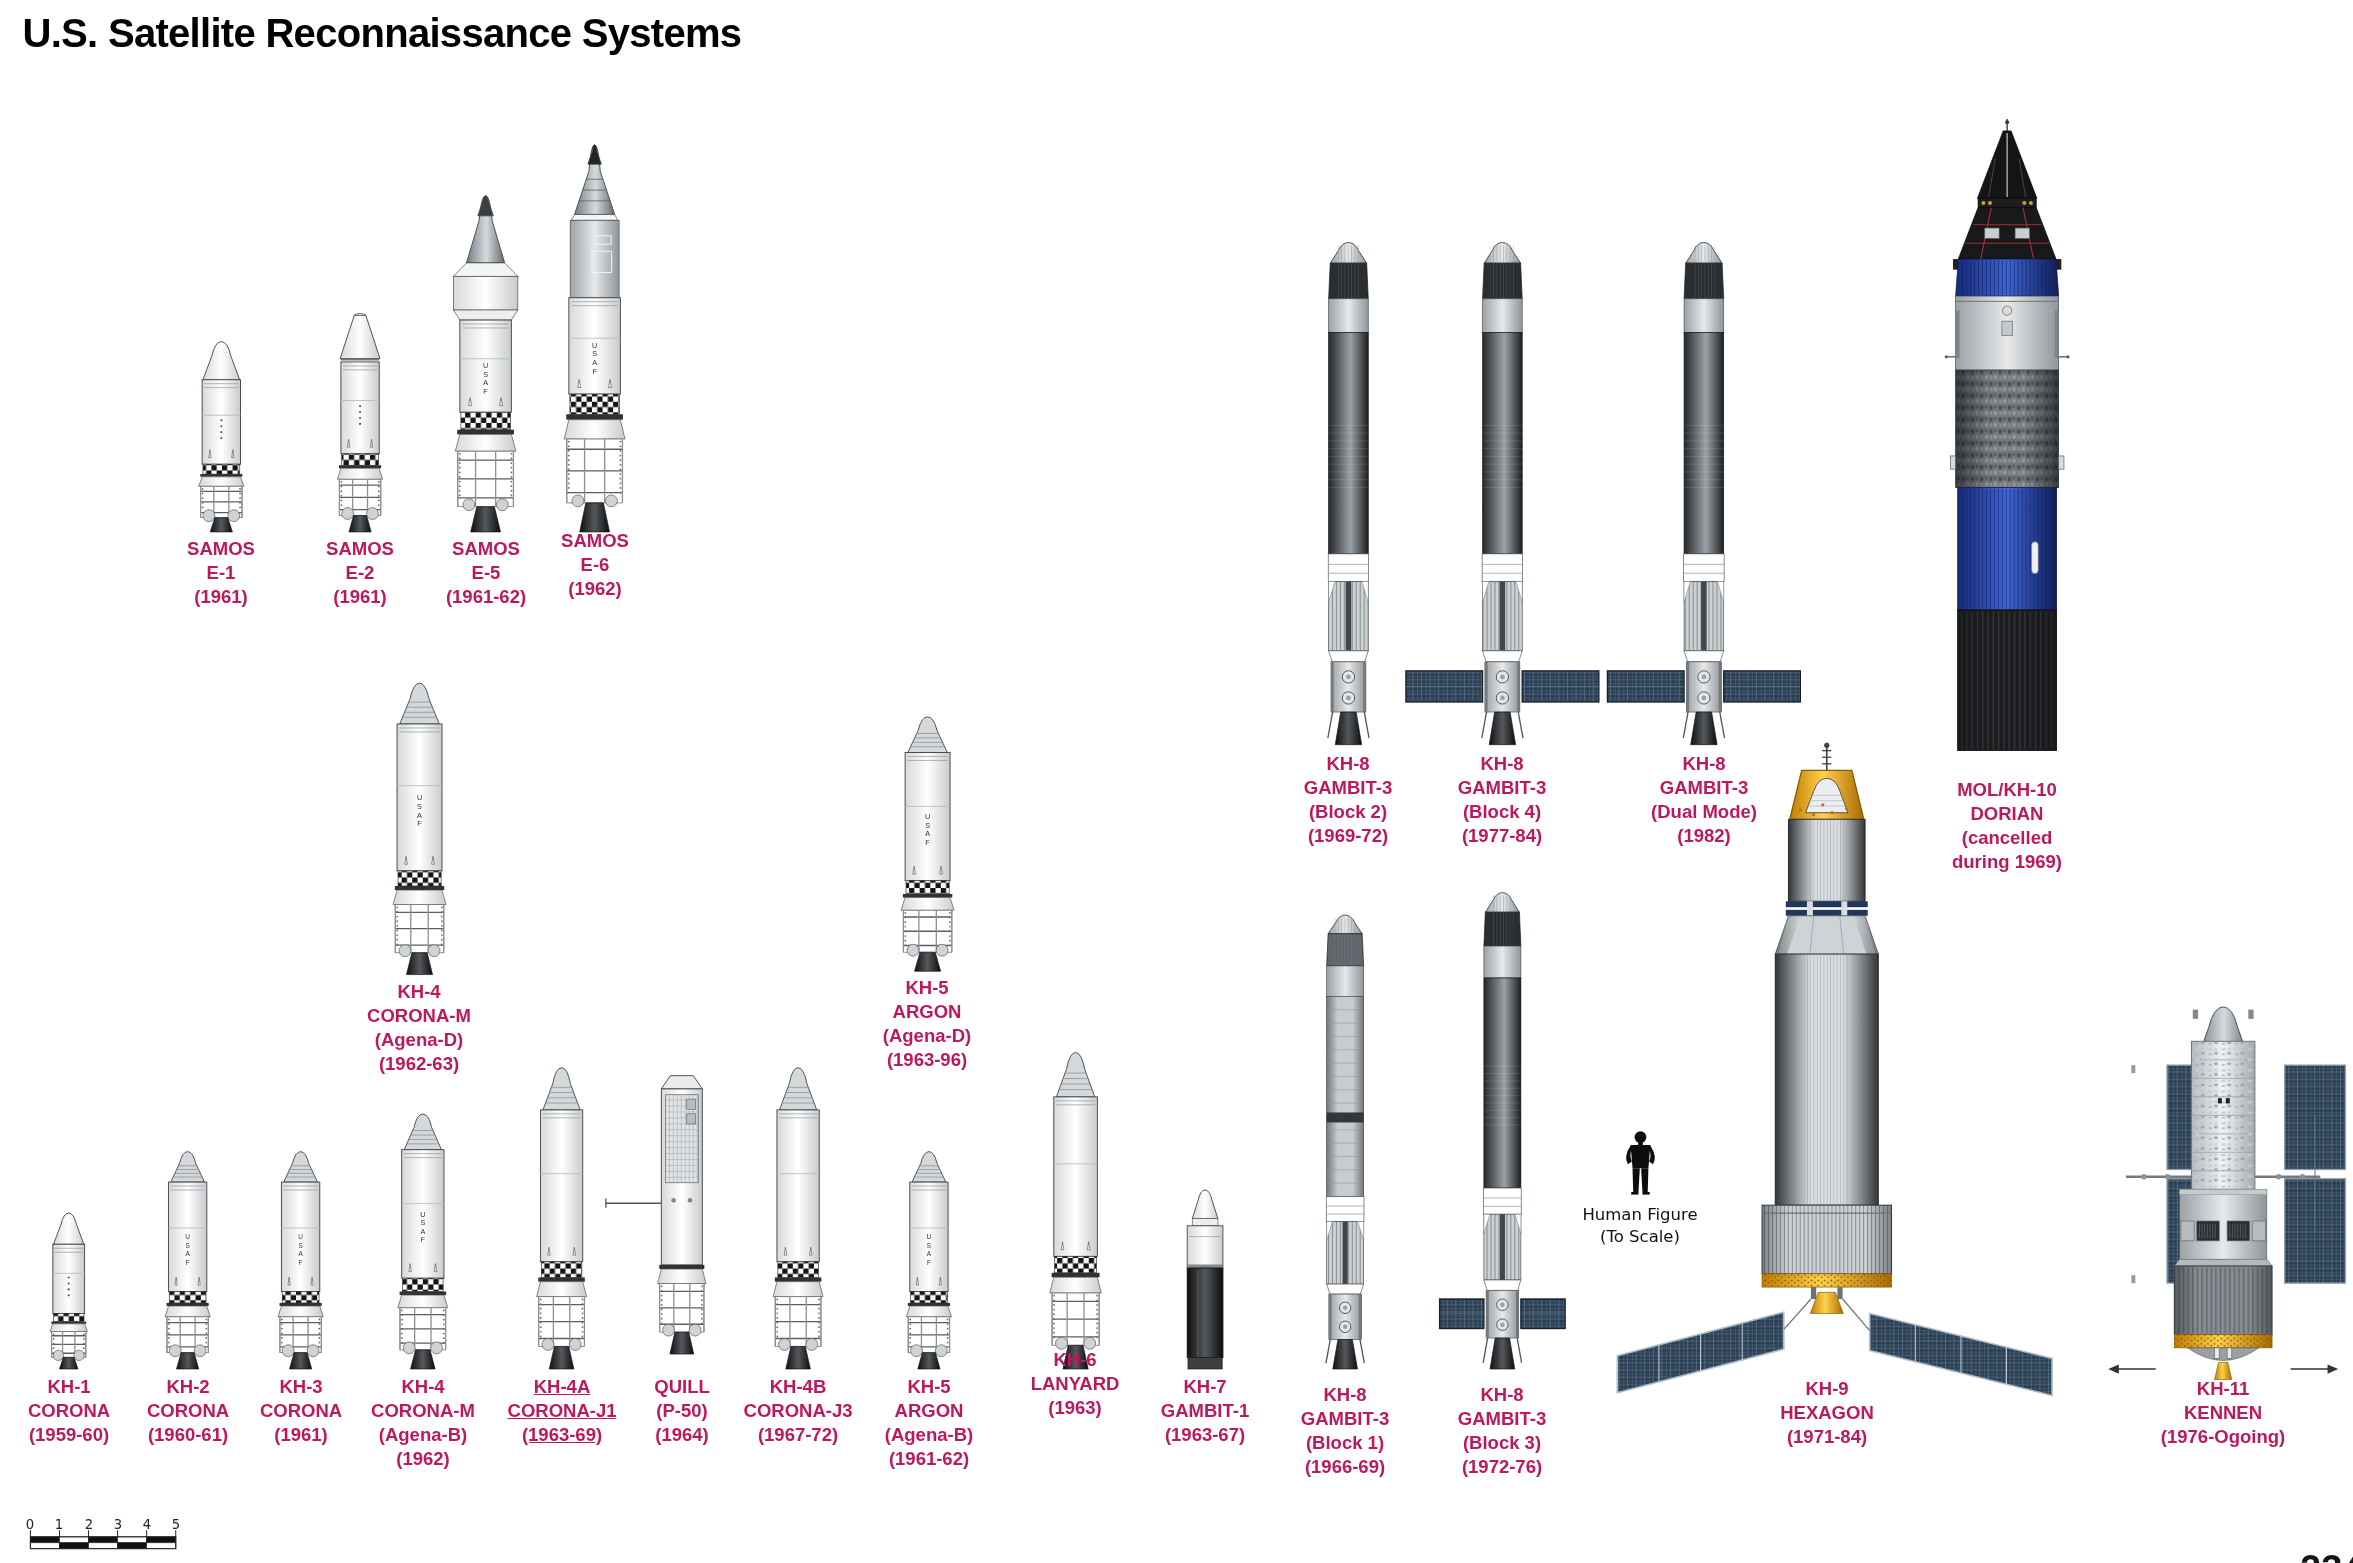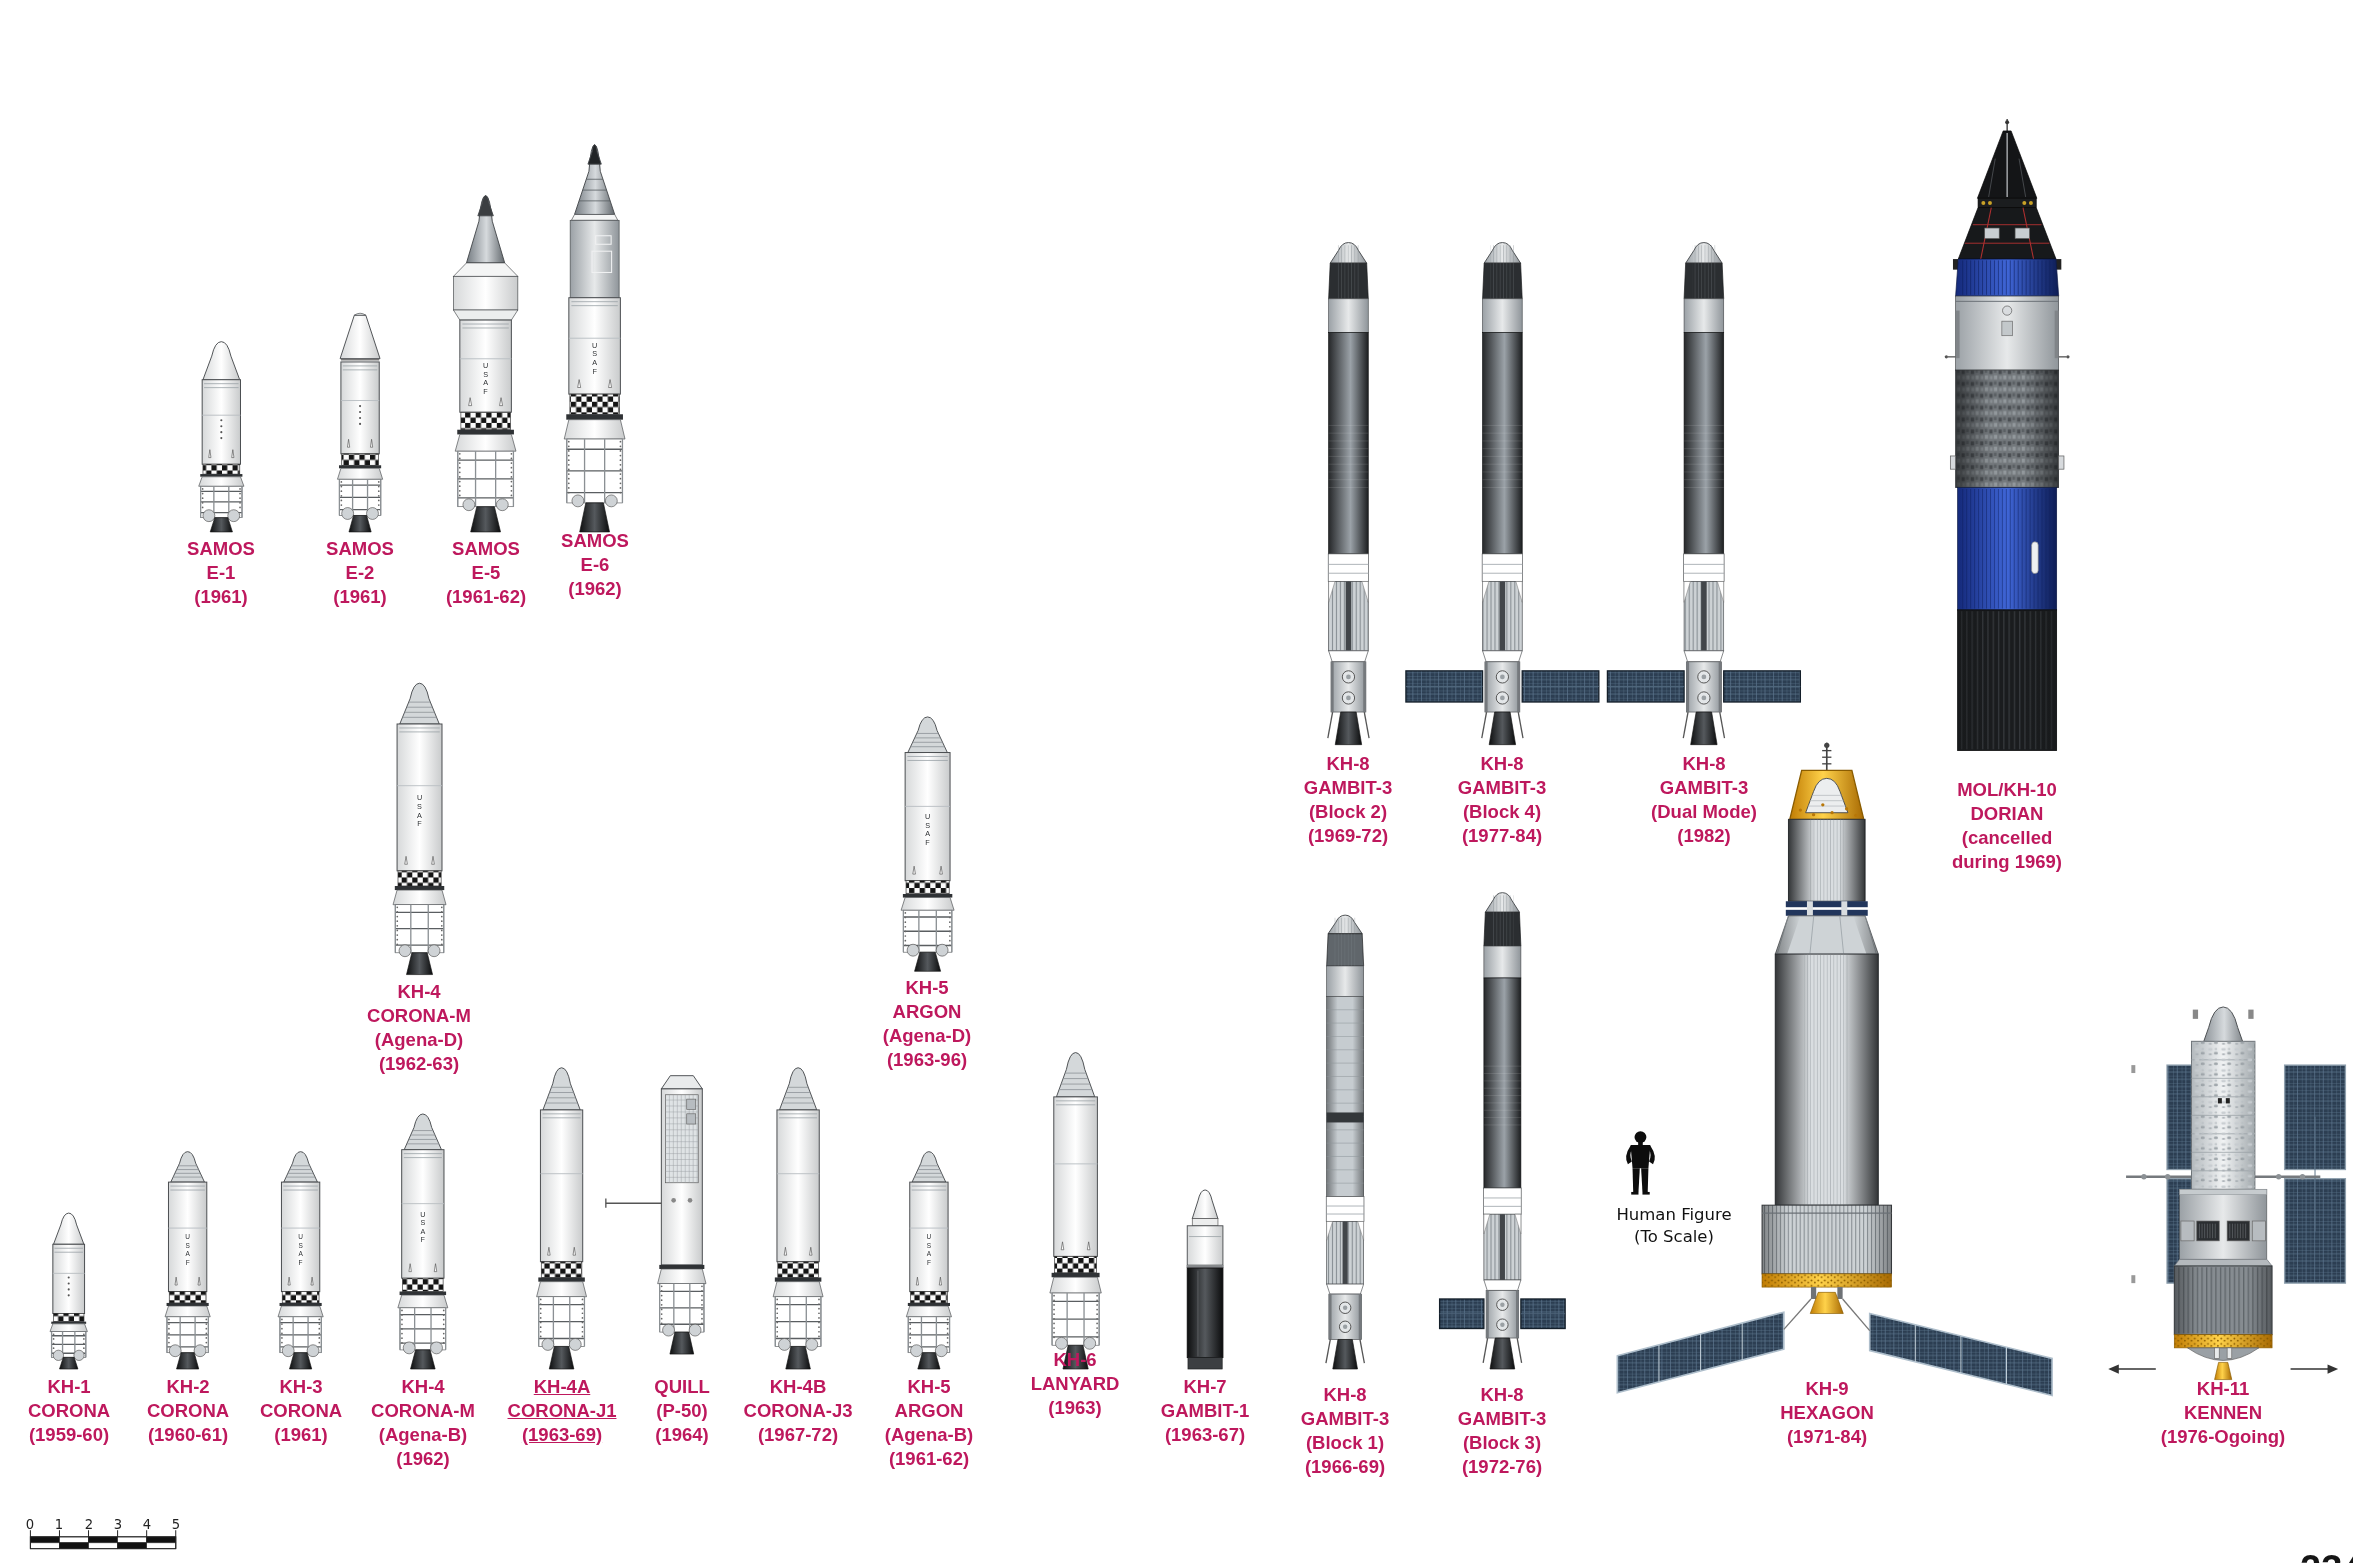--- a/index.html
+++ b/index.html
@@ -3,29 +3,30 @@
 <meta charset="utf-8">
 <style>
   html,body{margin:0;padding:0;background:#fff;}
   #canvas{position:relative;width:2354px;height:1564px;background:#ffffff;overflow:hidden;
           font-family:"Liberation Sans",sans-serif;}
   #title{position:absolute;left:22.5px;top:10.6px;font:bold 40px/44px "Liberation Sans",sans-serif;
          letter-spacing:-0.7px;color:#000;}
   #drawing{position:absolute;left:0;top:0;}
   .label{position:absolute;width:238px;margin-left:-119px;text-align:center;
          font:bold 18.5px/24px "Liberation Sans",sans-serif;color:#be185d;}
-  .label.regular{font:16.5px/22px "DejaVu Sans",sans-serif;color:#111;padding-left:34px;}
+  .label.regular{font:16.5px/22px "DejaVu Sans",sans-serif;color:#111;}
   .num{position:absolute;transform:translateX(-50%);font:13.2px "DejaVu Sans",sans-serif;color:#222;}
   #meters-label{position:absolute;font:12.6px "DejaVu Sans",sans-serif;color:#222;margin-top:24px;}
   #page-fragment{position:absolute;font:bold 38px "Liberation Sans",sans-serif;color:#151515;}
 </style>
 </head>
 <body>
 
 <div id="canvas">
+  <div id="title">U.S. Satellite Reconnaissance Systems</div>
   <svg id="drawing" width="2354" height="1564" viewBox="0 0 3563 2367" xmlns="http://www.w3.org/2000/svg">
 <defs>
 <pattern id="checker" width="16" height="16" patternUnits="userSpaceOnUse">
  <rect width="16" height="16" fill="#fbfbfb"></rect>
  <rect width="8" height="8" fill="#141414"></rect>
           <rect x="8" y="8" width="8" height="8" fill="#141414"></rect>
 </pattern>
 <pattern id="cells" width="13" height="11" patternUnits="userSpaceOnUse">
  <rect width="13" height="11" fill="#2c3e52"></rect>
  <path d="M0 0H13 M0 5.5H13" stroke="#5f7891" stroke-width="1" fill="none"></path>

